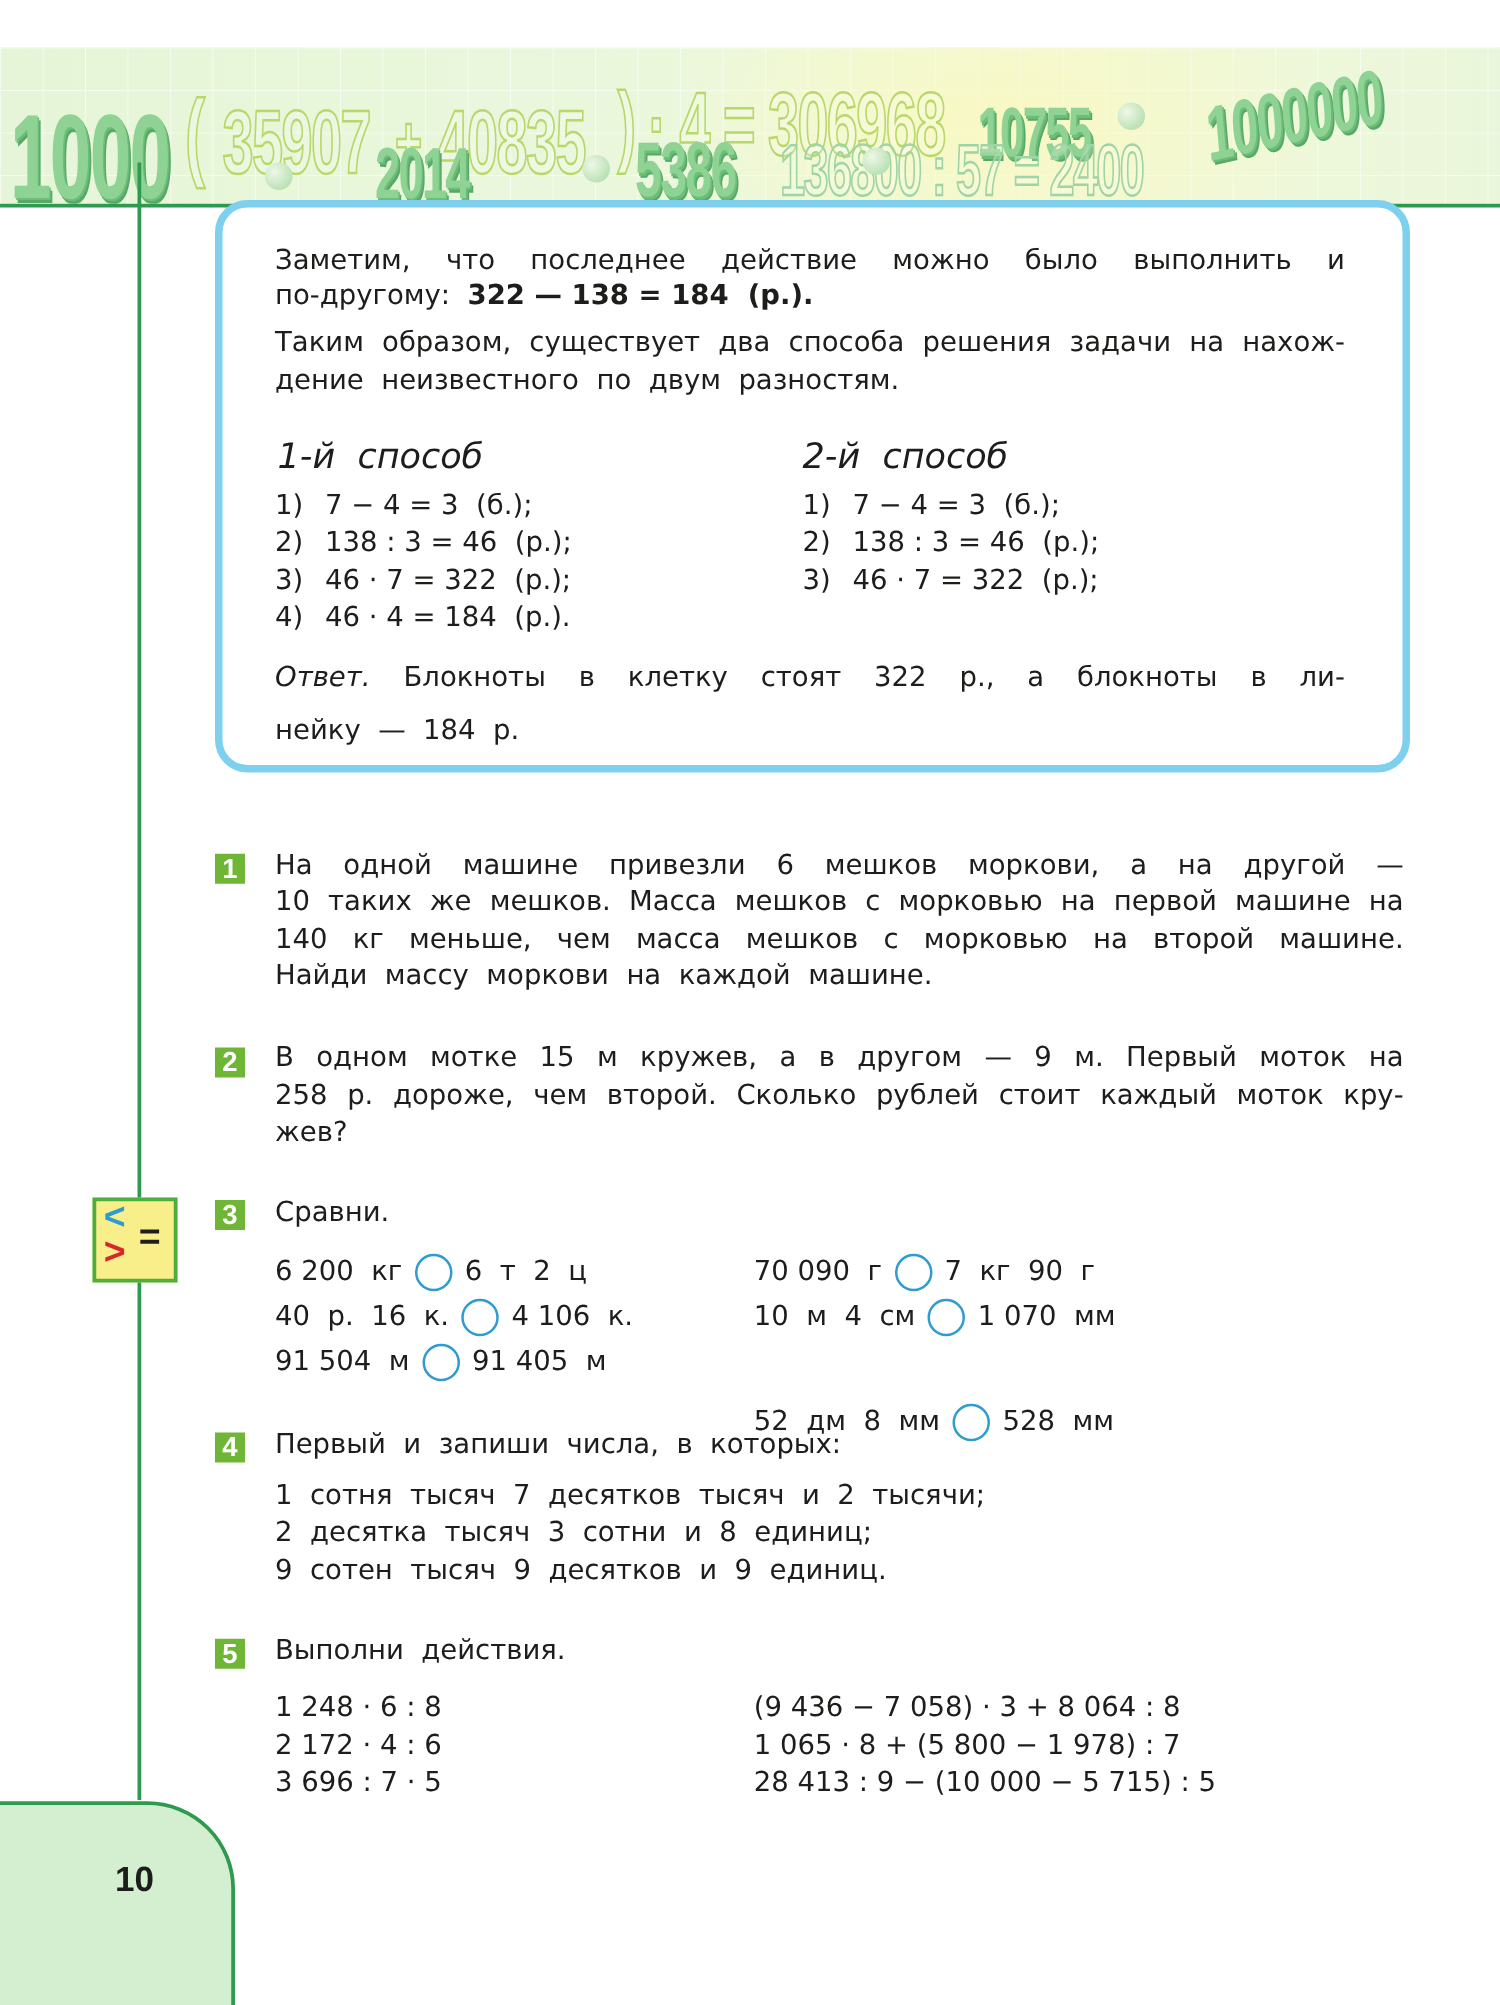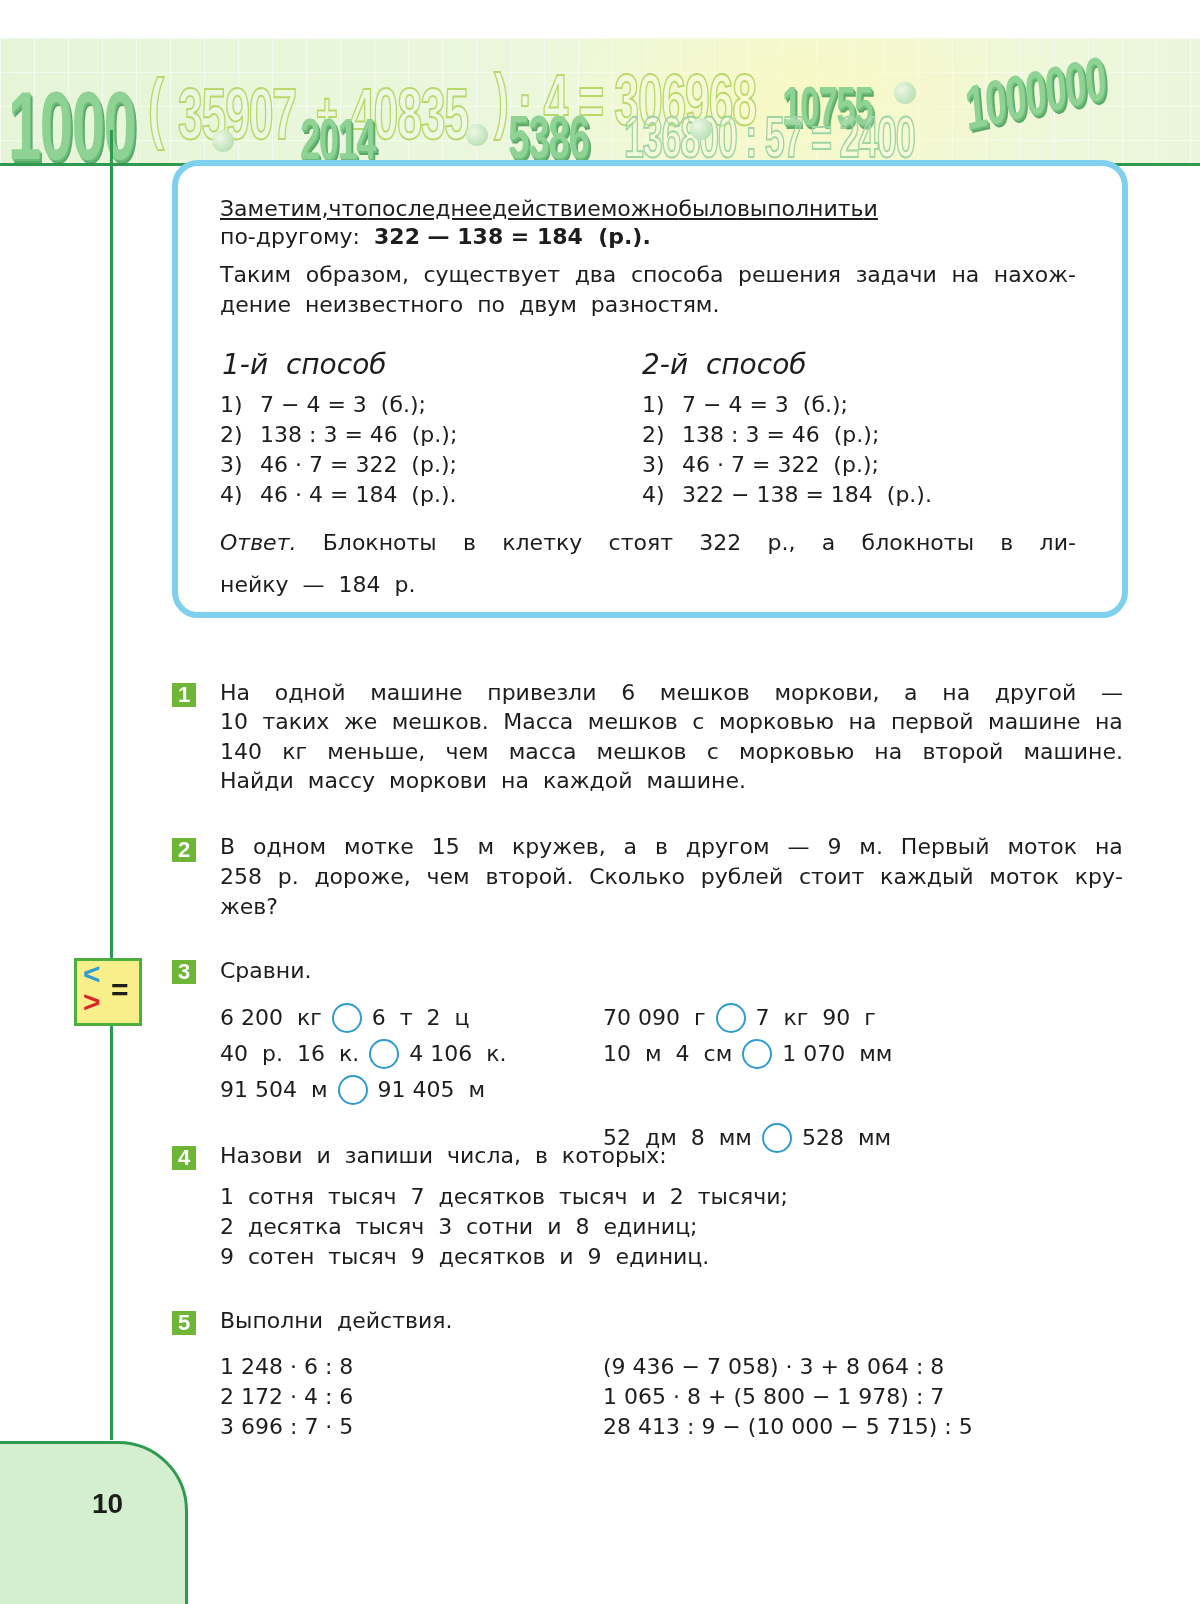--- a/index.html
+++ b/index.html
@@ -100,21 +100,21 @@
   <div class="bead" style="left:212px; top:92px;"></div>
   <div class="bead" style="left:466px; top:86px;"></div>
   <div class="bead" style="left:690px; top:80px;"></div>
   <div class="bead" style="left:894px; top:44px;"></div>
 </div>
 
 <div class="margin-rule"></div>
 
 <div class="infobox"></div>
 
-<div class="txt justify" style="left:220px; top:194px; width:856px; display:flex; text-decoration:underline;">
+<div class="txt justify" style="left:220px; top:194px; width:856px; display:flex; justify-content:space-between;">
   <span>Заметим,</span>
   <span>что</span>
   <span>последнее</span>
   <span>действие</span>
   <span>можно</span>
   <span>было</span>
   <span>выполнить</span>
   <span>и</span>
 </div>
 <div class="txt" style="left:220px; top:222px; white-space:pre;"><span>по-другому:</span>  <span class="bold">322 — 138 = 184  (р.)</span><span class="bold">.</span></div>
@@ -138,21 +138,20 @@
   <div><span class="n">2)</span><span style="white-space:pre">138 : 3 = 46  (р.);</span></div>
   <div><span class="n">3)</span><span style="white-space:pre">46 · 7 = 322  (р.);</span></div>
   <div><span class="n">4)</span><span style="white-space:pre">46 · 4 = 184  (р.).</span></div>
 </div>
 
 <div class="txt method-title" style="left:642px; top:350px; white-space:pre;">2-й  способ</div>
 <div class="steps" style="left:642px; top:390px;">
   <div><span class="n">1)</span><span style="white-space:pre">7 − 4 = 3  (б.);</span></div>
   <div><span class="n">2)</span><span style="white-space:pre">138 : 3 = 46  (р.);</span></div>
   <div><span class="n">3)</span><span style="white-space:pre">46 · 7 = 322  (р.);</span></div>
-  <div><span class="n">4)</span><span style="white-space:pre">322 − 138 = 184  (р.).</span></div>
 </div>
 
 <div class="txt" style="left:220px; top:528px; width:856px; display:flex; justify-content:space-between;">
   <span class="it">Ответ.</span>
   <span>Блокноты</span>
   <span>в</span>
   <span>клетку</span>
   <span>стоят</span>
   <span>322</span>
   <span>р.,</span>
@@ -273,21 +272,21 @@
     <span class="circle"></span>
     <span style="white-space:pre">1 070  мм</span>
 </div>
 <div class="cmp-row" style="left:603px; top:1075px;margin-top:48px;">
   <span style="white-space:pre">52  дм  8  мм</span>
     <span class="circle"></span>
     <span style="white-space:pre">528  мм</span>
 </div>
 
 <div class="task-num" style="left:172px; top:1146px;">4</div>
-<div class="txt" style="left:220px; top:1141px; white-space:pre;">Назови  и  запиши  числа,  в  которых:</div>
+<div class="txt" style="left:220px; top:1141px; white-space:pre;">Первый  и  запиши  числа,  в  которых:</div>
 <div class="txt" style="left:220px; top:1182px; white-space:pre;">1  сотня  тысяч  7  десятков  тысяч  и  2  тысячи;</div>
 <div class="txt" style="left:220px; top:1212px; white-space:pre;">2  десятка  тысяч  3  сотни  и  8  единиц;</div>
 <div class="txt" style="left:220px; top:1242px; white-space:pre;">9  сотен  тысяч  9  десятков  и  9  единиц.</div>
 
 <div class="task-num" style="left:172px; top:1311px;">5</div>
 <div class="txt" style="left:220px; top:1306px; white-space:pre;">Выполни  действия.</div>
 <div class="expr" style="left:220px; top:1352px;">1 248 · 6 : 8</div>
 <div class="expr" style="left:220px; top:1382px;">2 172 · 4 : 6</div>
 <div class="expr" style="left:220px; top:1412px;">3 696 : 7 · 5</div>
 <div class="expr" style="left:603px; top:1352px;">(9 436 − 7 058) · 3 + 8 064 : 8</div>

